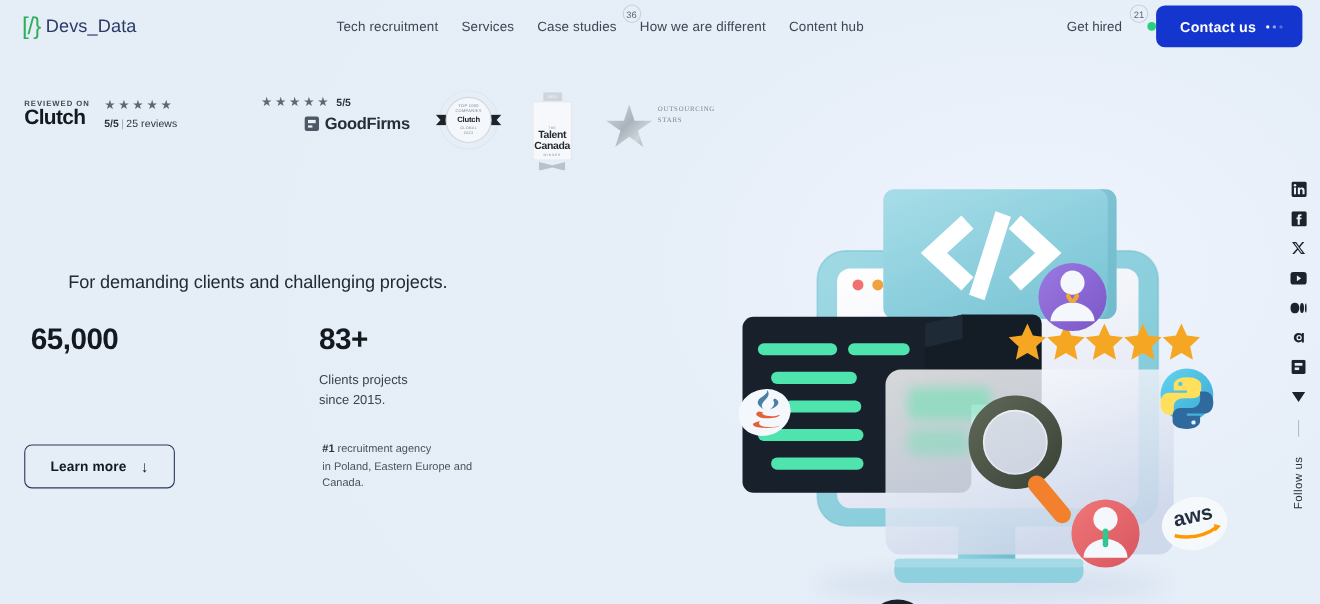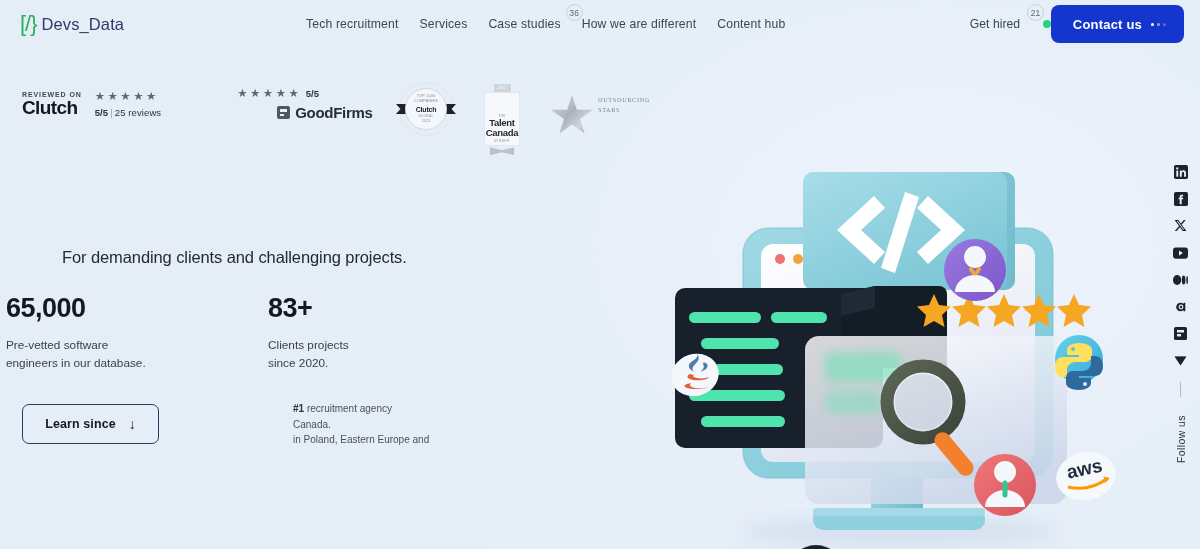--- a/index.html
+++ b/index.html
@@ -212,21 +212,21 @@
   #headline .l1 { font-weight: 400; }
   #headline .l2 { font-weight: 400; }
   #headline .accent { color: #2c54d8; font-weight: 700; }
   #headline .strong { font-weight: 700; color: #13181f; }
   #subheadline {
     position: absolute; left: 22px; top: 248px;
     font-size: 16.5px; color: #222a33; letter-spacing: -0.1px; margin-left: 40px;
   }
 
   
-  #stats { position: absolute; left: 6px; top: 295px; display: flex; }
+  #stats { position: absolute; left: 28px; top: 295px; display: flex; }
   .stat { width: 262px; }
   .stat .num {
     font-size: 27px; font-weight: 700; color: #14191f; letter-spacing: -0.5px; line-height: 1;
   }
   .stat .desc {
     margin-top: 14px;
     font-size: 11.8px; color: #3a434d; line-height: 1.55;
   }
   #learn-more {
     position: absolute; left: 22px; top: 404px;
@@ -390,43 +390,39 @@
       </div>
     </div>
   </div>
 
 
   <p id="subheadline">For demanding clients and challenging projects.</p>
 
   <div id="stats">
     <div class="stat">
       <div class="num">65,000</div>
-      <div class="desc">
-        <div>Pre-vetted software</div>
-        <div>engineers in our database.</div>
-      </div>
     </div>
     <div class="stat">
       <div class="num">83+</div>
       <div class="desc">
         <div>Clients projects</div>
-        <div>since 2020.</div>
+        <div>since 2015.</div>
       </div>
     </div>
   </div>
 
   <button id="learn-more">
-    <span>Learn since</span>
+    <span>Learn more</span>
     <span class="arrow">↓</span>
   </button>
 
   <div id="agency-note">
     <div><b>#1</b><span> recruitment agency</span></div>
+    <div>in Poland, Eastern Europe and</div>
     <div>Canada.</div>
-    <div>in Poland, Eastern Europe and</div>
   </div>
 
   <div id="social-rail">
     <a class="soc">
       <svg width="14" height="14" viewBox="0 0 24 24" fill="#1d232b">
           <rect x="0" y="0" width="24" height="24" rx="3"></rect>
           <rect x="4" y="9.5" width="3.2" height="10.5" fill="#eaf0f8"></rect>
           <circle cx="5.6" cy="5.8" r="2" fill="#eaf0f8"></circle>
           <path d="M10 9.5h3v1.6c.6-1.1 1.9-1.9 3.5-1.9 2.6 0 4 1.6 4 4.6V20h-3.2v-5.4c0-1.5-.6-2.4-1.9-2.4-1.2 0-2 .8-2 2.4V20H10V9.5z" fill="#eaf0f8"></path>
         </svg>

